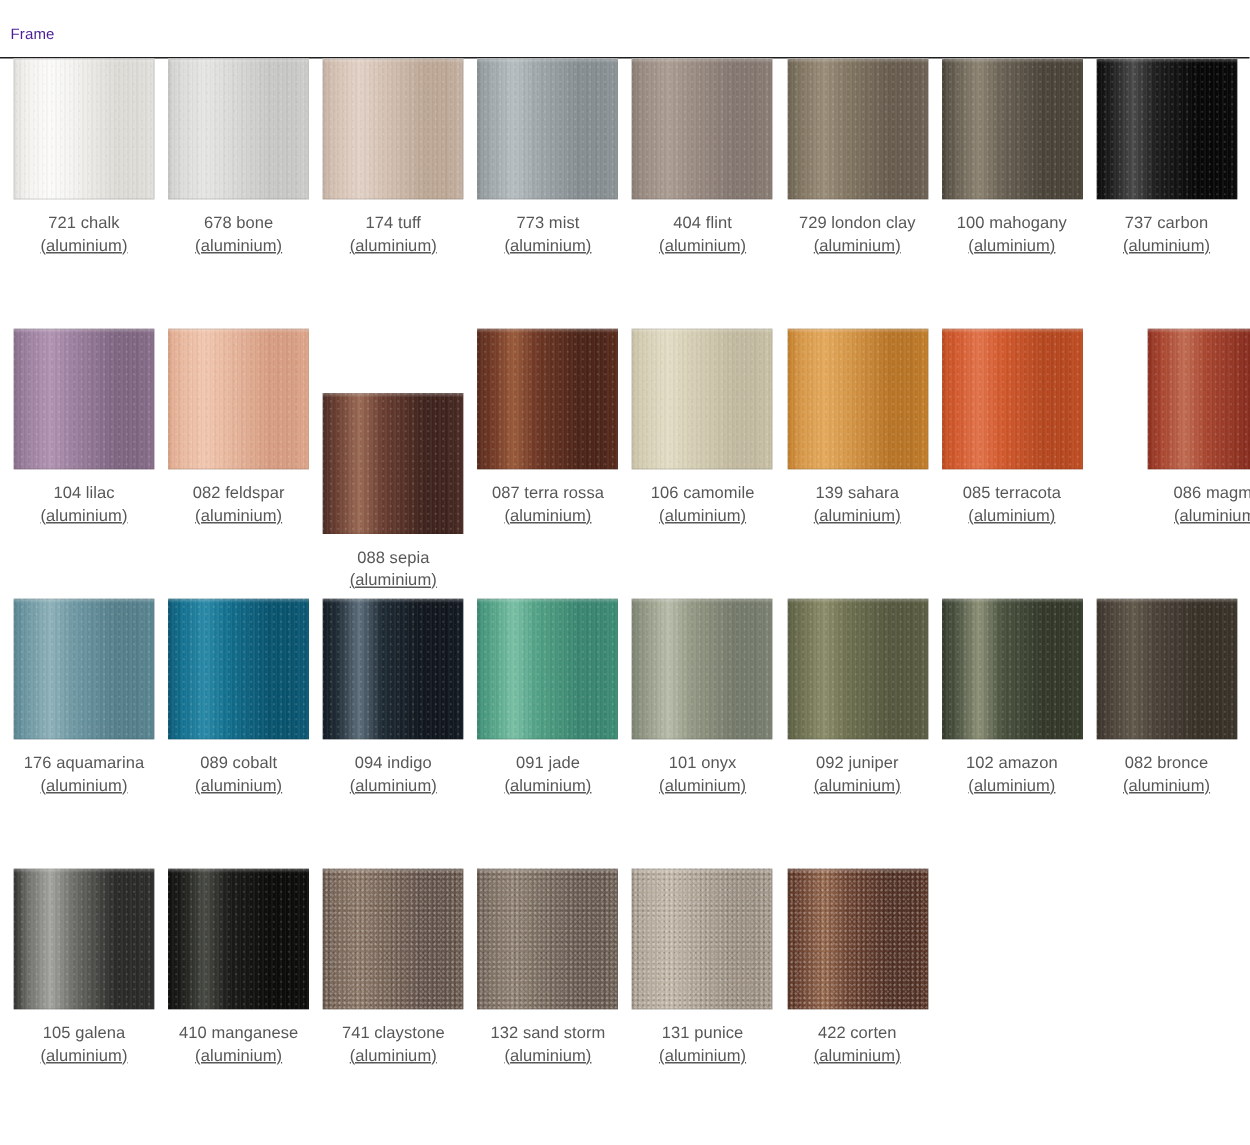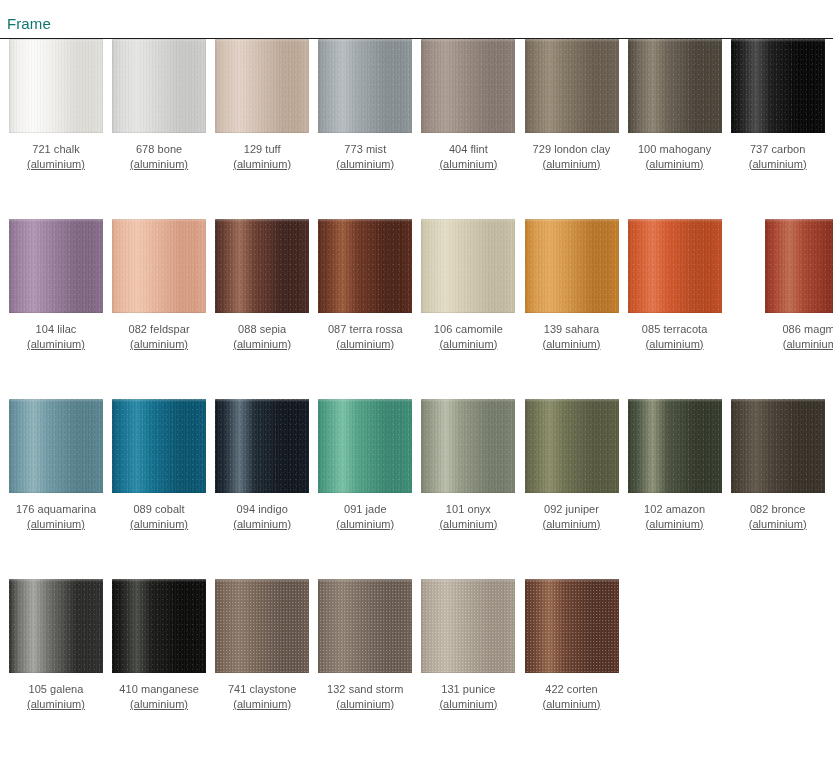--- a/index.html
+++ b/index.html
@@ -22,23 +22,23 @@
     left: 0;
     top: 0;
     width: 833px;
     height: 39px;
     box-sizing: border-box;
   }
   .section-title {
     position: absolute;
     left: 7px;
     top: 16px;
-    font-size: 15px;
+    font-size: 10px;
     line-height: 16px;
-    color: #0f766e;
+    color: #4c1d95;
     letter-spacing: 0.1px;
     white-space: nowrap;
   }
   .header-rule {
     position: absolute;
     left: 0;
     top: 38px;
     width: 833px;
     height: 1px;
     background: #1d1d1d;
@@ -179,21 +179,21 @@
       </div>
       <div class="swatch-cell" style="left: 215.2px;">
         <div class="swatch-chip">
           <div class="chip-base" style="background: linear-gradient(90deg, rgb(199, 179, 165) 0%, rgb(214, 195, 181) 10%, rgb(227, 210, 198) 26%, rgb(214, 195, 181) 42%, rgb(189, 168, 150) 72%, rgb(189, 168, 150) 88%, rgb(199, 179, 165) 100%);"></div>
           <div class="chip-brush"></div>
           <div class="chip-flake"></div>
           <div class="chip-lip"></div>
           <div class="chip-edge"></div>
         </div>
         <div class="swatch-label">
-          <span class="swatch-name">129 tuff</span>
+          <span class="swatch-name">174 tuff</span>
           <span class="swatch-material">(aluminium)</span>
         </div>
       </div>
       <div class="swatch-cell" style="left: 318.3px;">
         <div class="swatch-chip">
           <div class="chip-base" style="background: linear-gradient(90deg, rgb(142, 150, 153) 0%, rgb(160, 168, 172) 10%, rgb(183, 190, 193) 26%, rgb(160, 168, 172) 42%, rgb(134, 142, 146) 72%, rgb(134, 142, 146) 88%, rgb(142, 150, 153) 100%);"></div>
           <div class="chip-brush"></div>
           <div class="chip-flake"></div>
           <div class="chip-lip"></div>
           <div class="chip-edge"></div>
@@ -276,21 +276,21 @@
           <div class="chip-brush"></div>
           <div class="chip-flake"></div>
           <div class="chip-lip"></div>
           <div class="chip-edge"></div>
         </div>
         <div class="swatch-label">
           <span class="swatch-name">082 feldspar</span>
           <span class="swatch-material">(aluminium)</span>
         </div>
       </div>
-      <div class="swatch-cell" style="left: 215.2px;">
+      <div class="swatch-cell" style="left: 215.2px; margin-top: 43px;">
         <div class="swatch-chip">
           <div class="chip-base" style="background: linear-gradient(90deg, rgb(75, 44, 37) 0%, rgb(107, 62, 49) 10%, rgb(154, 106, 84) 26%, rgb(107, 62, 49) 42%, rgb(63, 35, 29) 72%, rgb(63, 35, 29) 88%, rgb(75, 44, 37) 100%);"></div>
           <div class="chip-brush"></div>
           <div class="chip-flake"></div>
           <div class="chip-lip"></div>
           <div class="chip-edge"></div>
         </div>
         <div class="swatch-label">
           <span class="swatch-name">088 sepia</span>
           <span class="swatch-material">(aluminium)</span>

